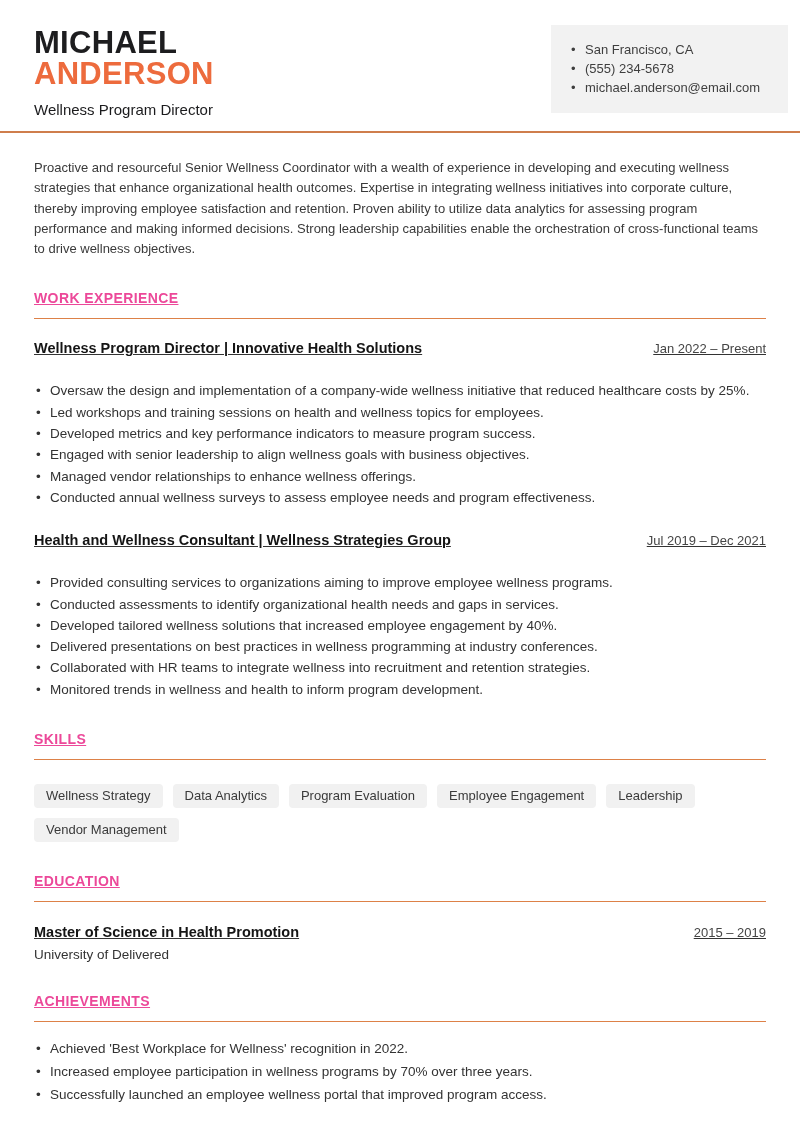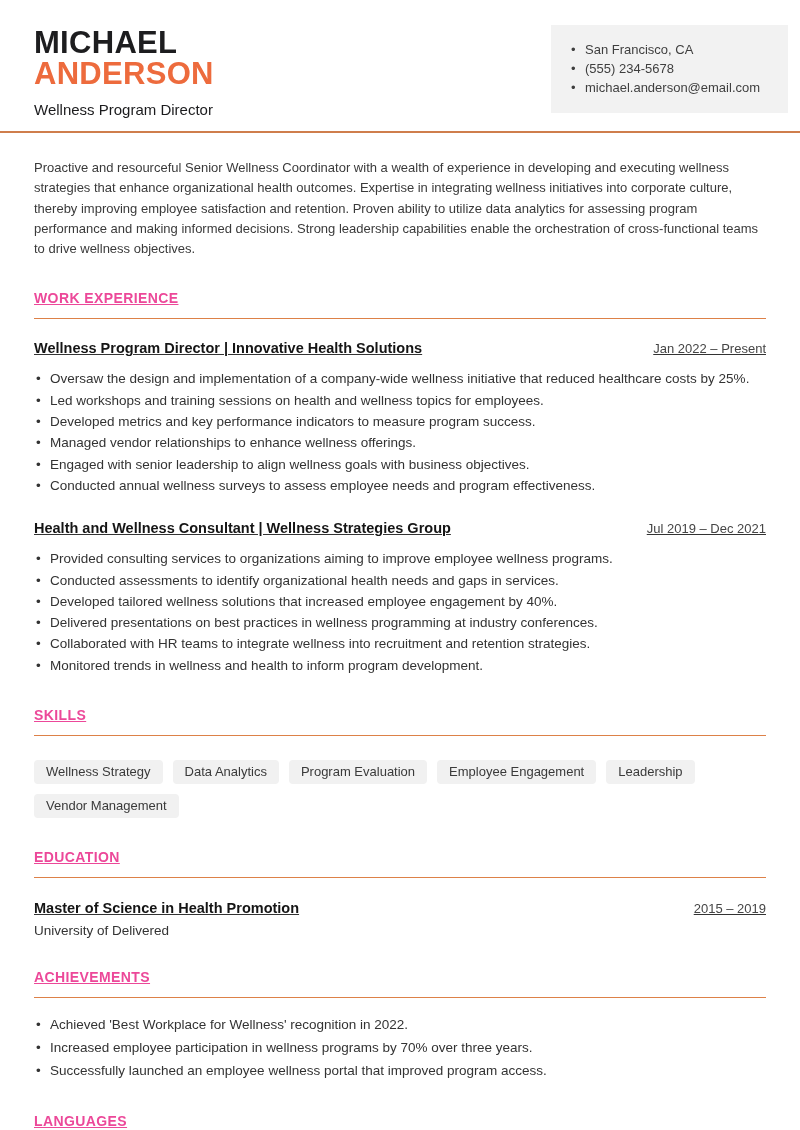--- a/index.html
+++ b/index.html
@@ -53,21 +53,21 @@
     padding-bottom: 12px;
     border-bottom: 1px solid #DD8148;
     text-decoration: underline;
   }
 
   .job { margin-top: 21px; }
   .row-head { display: flex; justify-content: space-between; align-items: center; text-decoration: underline; }
   .row-title { font-size: 14.5px; font-weight: 700; color: #151515; }
   .row-dates { font-size: 13px; color: #454545; white-space: nowrap; }
 
-  .bullets { list-style: none; margin-top: 12px; }
+  .bullets { list-style: none; margin-top: 24px; }
   .bullets li {
     position: relative;
     padding-left: 16px;
     font-size: 13.5px; color: #333333;
     line-height: 21.3px;
   }
   .bullets li::before {
     content: "•";
     position: absolute; left: 2px;
     color: #333333;
@@ -116,22 +116,22 @@
 
       <div class="job">
         <div class="row-head">
           <span class="row-title">Wellness Program Director | Innovative Health Solutions</span>
           <span class="row-dates">Jan 2022 – Present</span>
         </div>
         <ul class="bullets">
           <li>Oversaw the design and implementation of a company-wide wellness initiative that reduced healthcare costs by 25%.</li>
           <li>Led workshops and training sessions on health and wellness topics for employees.</li>
           <li>Developed metrics and key performance indicators to measure program success.</li>
+          <li>Engaged with senior leadership to align wellness goals with business objectives.</li>
           <li>Managed vendor relationships to enhance wellness offerings.</li>
-          <li>Engaged with senior leadership to align wellness goals with business objectives.</li>
           <li>Conducted annual wellness surveys to assess employee needs and program effectiveness.</li>
         </ul>
       </div>
 
       <div class="job" style="margin-top:24px">
         <div class="row-head">
           <span class="row-title">Health and Wellness Consultant | Wellness Strategies Group</span>
           <span class="row-dates">Jul 2019 – Dec 2021</span>
         </div>
         <ul class="bullets">

